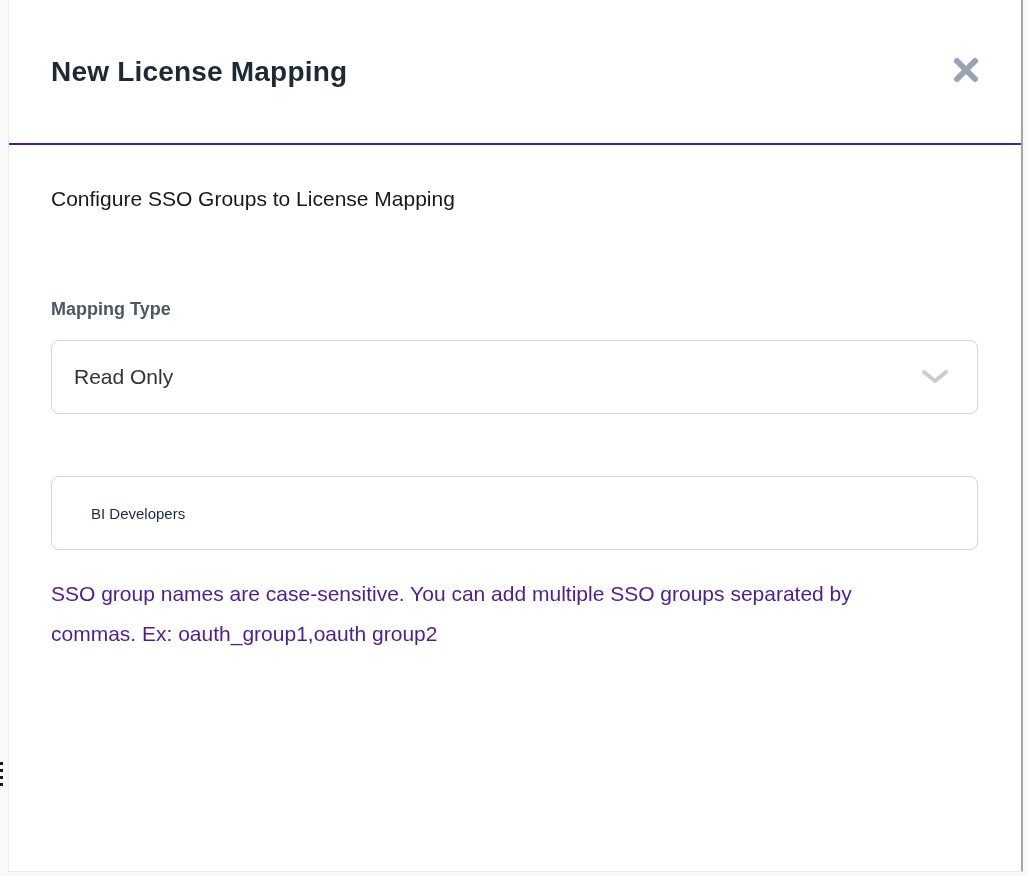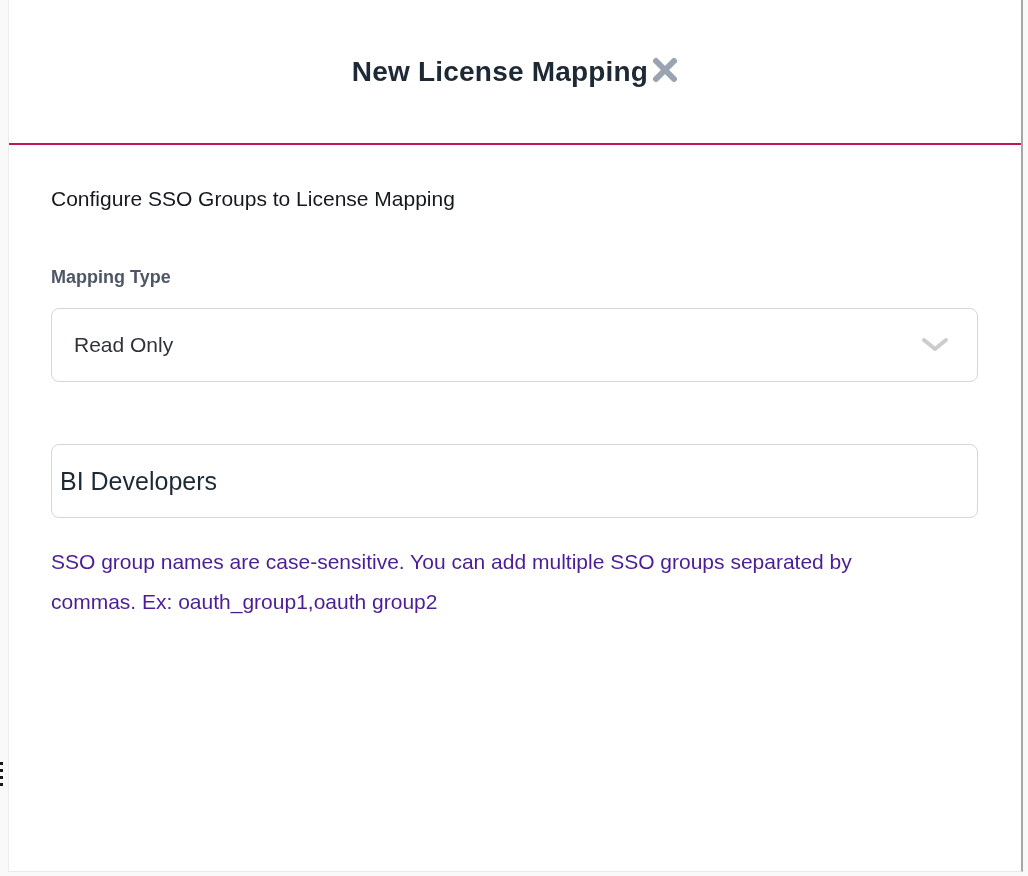--- a/index.html
+++ b/index.html
@@ -39,23 +39,23 @@
     border-left: 1px solid #ececec;
     border-right: 2px solid #a6a6a6;
     border-bottom: 1px solid #e9e9e9;
     display: flex;
     flex-direction: column;
   }
   .modal-header {
     flex: 0 0 145px;
     display: flex;
     align-items: center;
-    justify-content: center;
+    justify-content: space-between;
     padding: 0 38px 0 42px;
-    border-bottom: 2px solid #be185d;
+    border-bottom: 2px solid #4c1d95;
   }
   .modal-title {
     font-size: 28px;
     font-weight: bold;
     color: #1e2936;
     letter-spacing: 0.2px;
   }
   .close-btn {
     background: none;
     border: none;
@@ -66,21 +66,21 @@
     align-items: center;
     justify-content: center;
     padding: 0;
   }
   .modal-body {
     padding: 42px 46px 0 42px;
   }
   .description {
     font-size: 21px;
     color: #15191e;
-    margin-bottom: 56px;
+    margin-bottom: 88px;
   }
   .field-label {
     display: block;
     font-size: 18px;
     font-weight: bold;
     color: #4d5665;
     margin-bottom: 20px;
   }
   .select-box {
     position: relative;
@@ -106,23 +106,23 @@
     top: 50%;
     transform: translateY(-50%);
     line-height: 0;
   }
   .text-input {
     width: 927px;
     height: 74px;
     border: 1px solid #d6d6da;
     border-radius: 8px;
     background: #ffffff;
-    padding: 0 8px;
+    padding: 0 39px;
     font-family: "Liberation Sans", sans-serif;
-    font-size: 25px;
+    font-size: 15px;
     color: #1e2936;
     outline: none;
     display: block;
   }
   .help-text {
     margin-top: 24px;
     font-size: 21px;
     line-height: 40px;
     color: #4c1d95;
     max-width: 820px;

